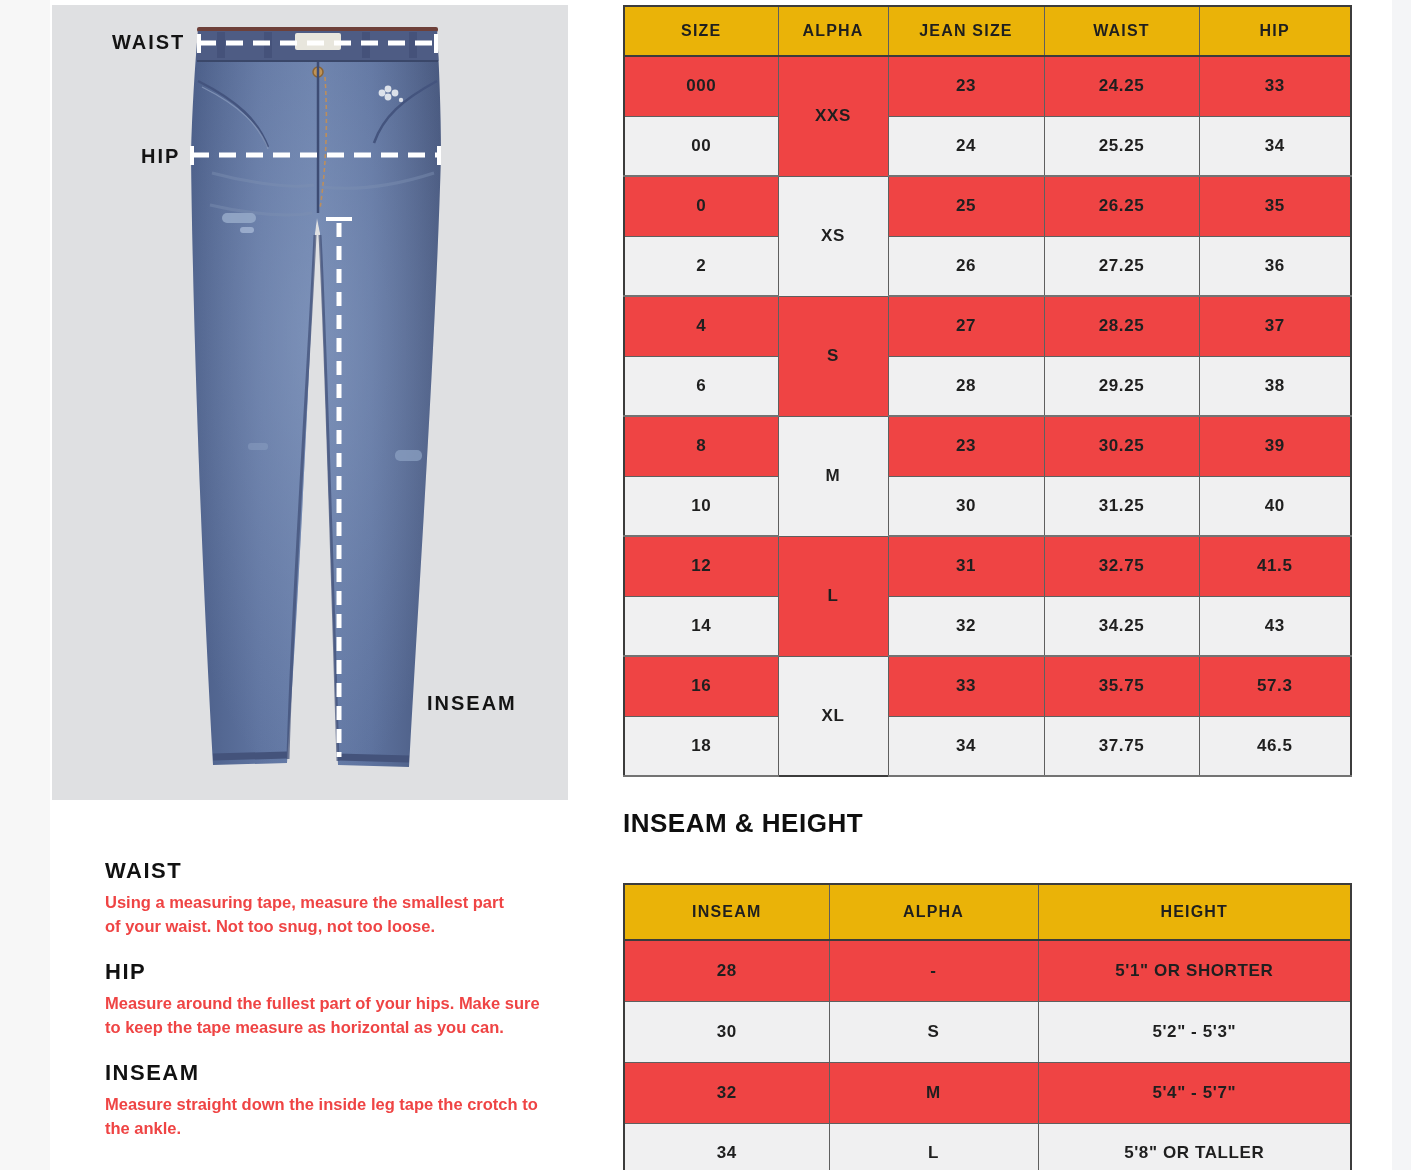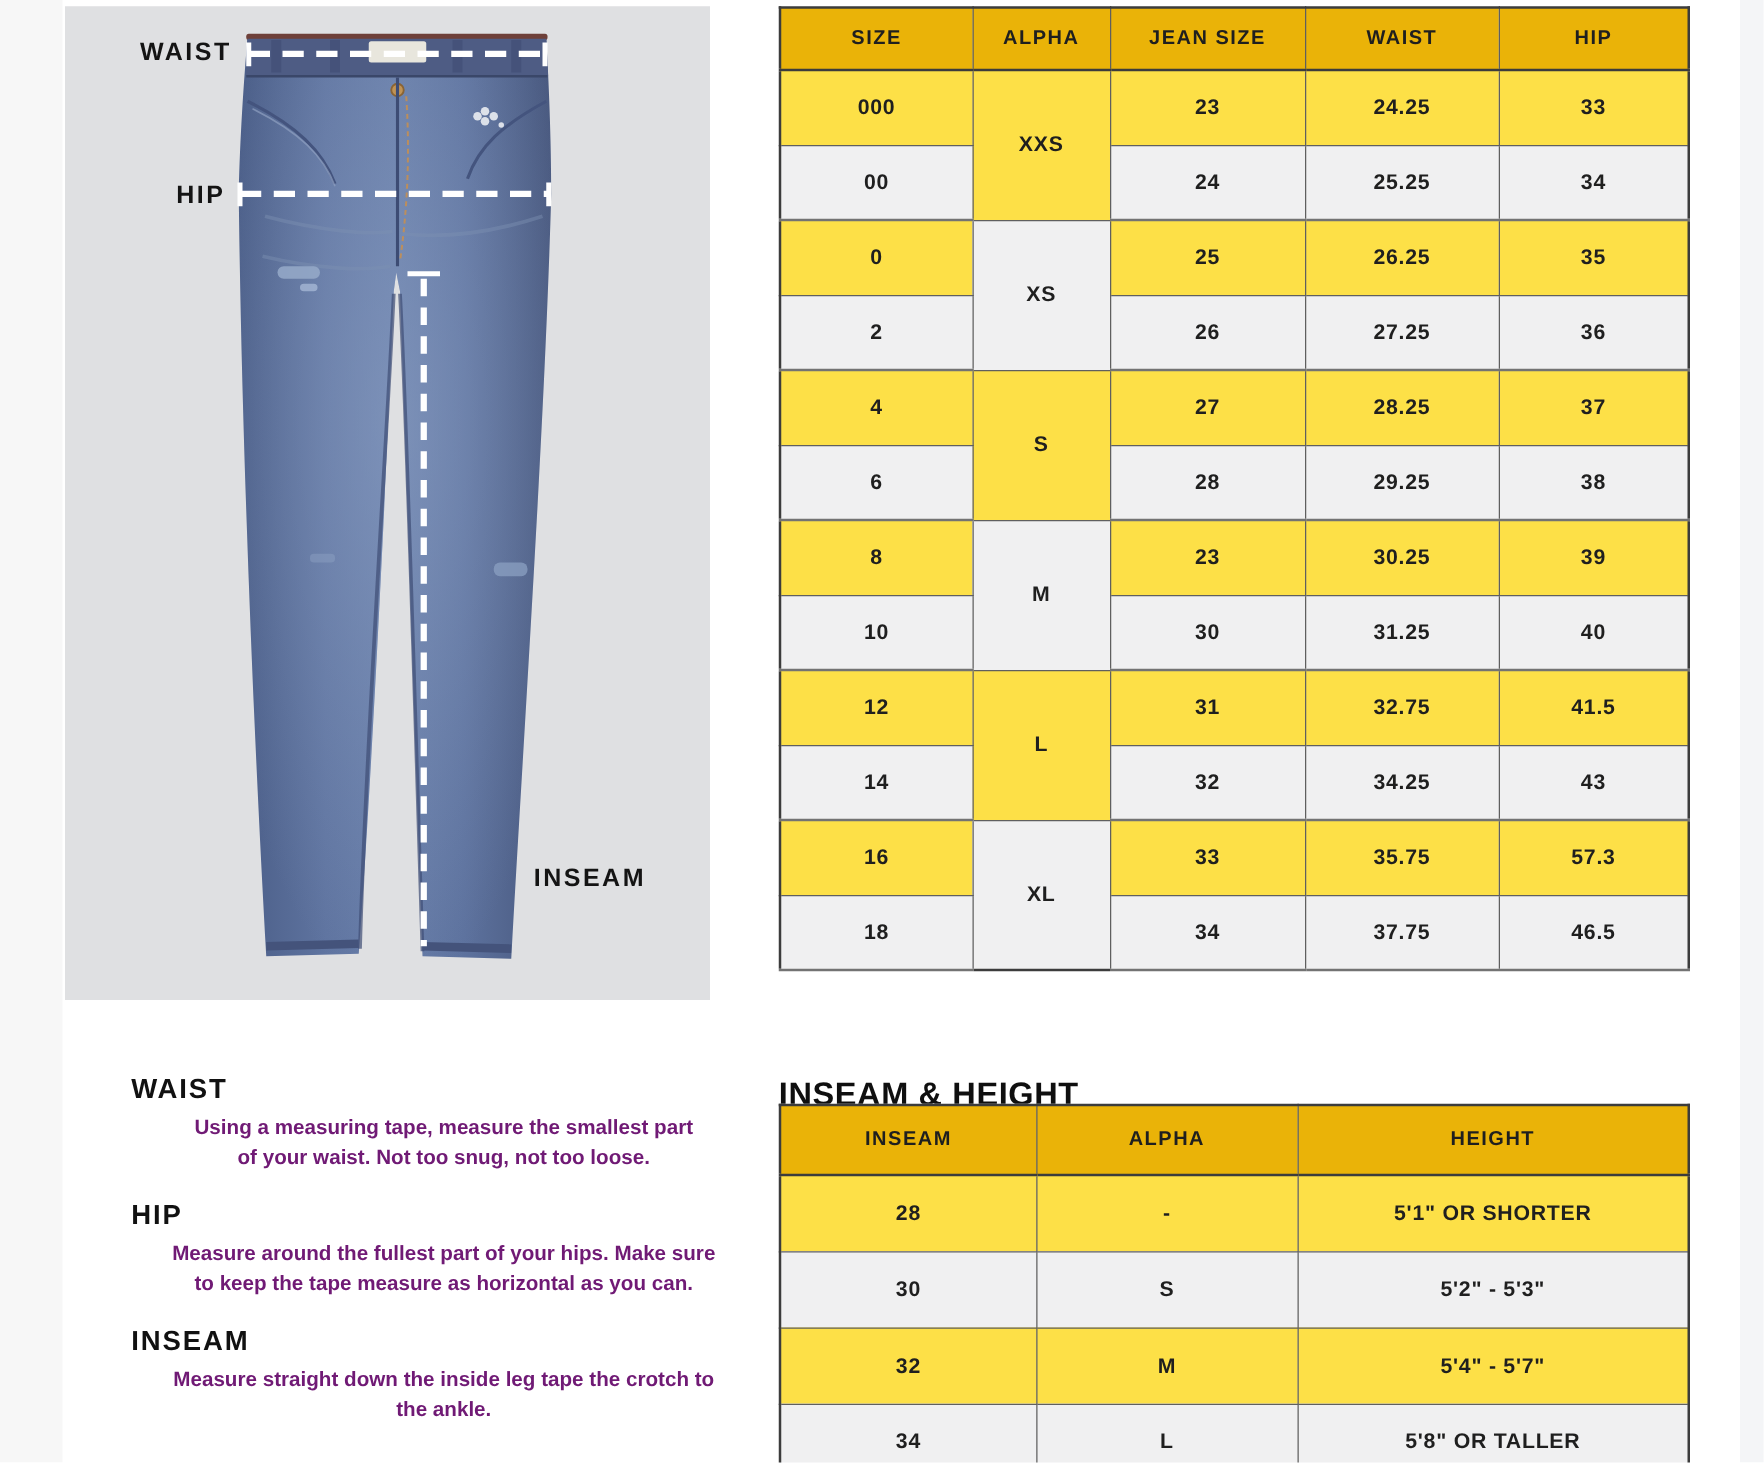--- a/index.html
+++ b/index.html
@@ -29,31 +29,31 @@
   .ih-table   { border:2px solid #3c3c3c; }
   .size-table thead th, .ih-table thead th {
       background:#eab308; font-size:16px; letter-spacing:1.2px;
       border-bottom:2px solid #3c3c3c;
   }
   .size-table th { height:50px; }
   .size-table td { height:60px; font-size:17px; letter-spacing:0.6px; }
   .size-table tr.g-end td { border-bottom:2px solid #737373; }
   .ih-table th { height:56px; }
   .ih-table td { height:61px; font-size:17px; letter-spacing:0.6px; }
-  .w { background:#fde047; }
+  .w { background:#ef4444; }
   .g { background:#f0f0f1; }
 
   
   .guide { position:absolute; left:105px; top:858px; width:500px; }
   .guide-section { margin-bottom:21px; }
   .guide-title { font-size:22px; font-weight:bold; letter-spacing:1.5px; color:#111; margin-bottom:6px; }
-  .guide-body  { font-size:16.5px; font-weight:bold; line-height:24px; color:#701a75; white-space:pre-line;text-align:center; }
+  .guide-body  { font-size:16.5px; font-weight:bold; line-height:24px; color:#ef4444; white-space:pre-line; }
 
   
-  .ih-title { position:absolute; left:623px; top:860px; font-size:26px; font-weight:800;
+  .ih-title { position:absolute; left:623px; top:808px; font-size:26px; font-weight:800;
               letter-spacing:0.5px; color:#0f0f0f; }
 </style>
 </head>
 <body>
 
 <div class="page">
   <div class="edge-band-left"></div>
   <div class="edge-band-right"></div>
 
   <div class="jeans-panel">

